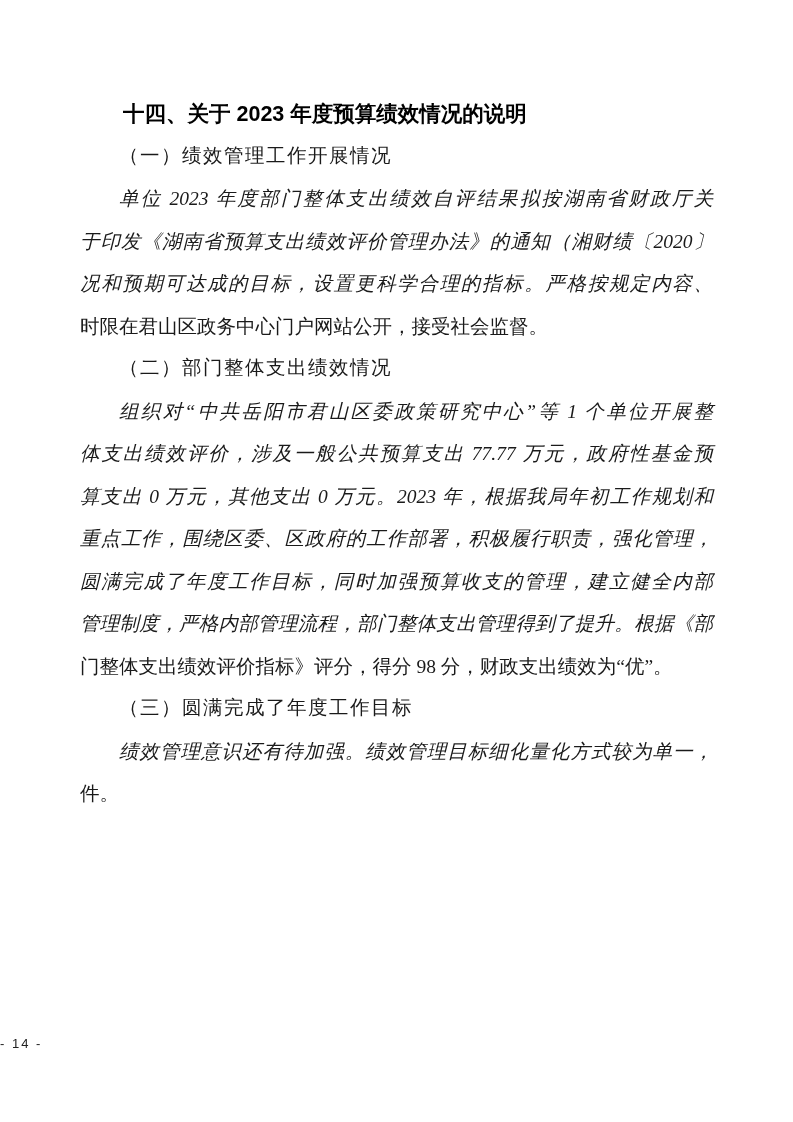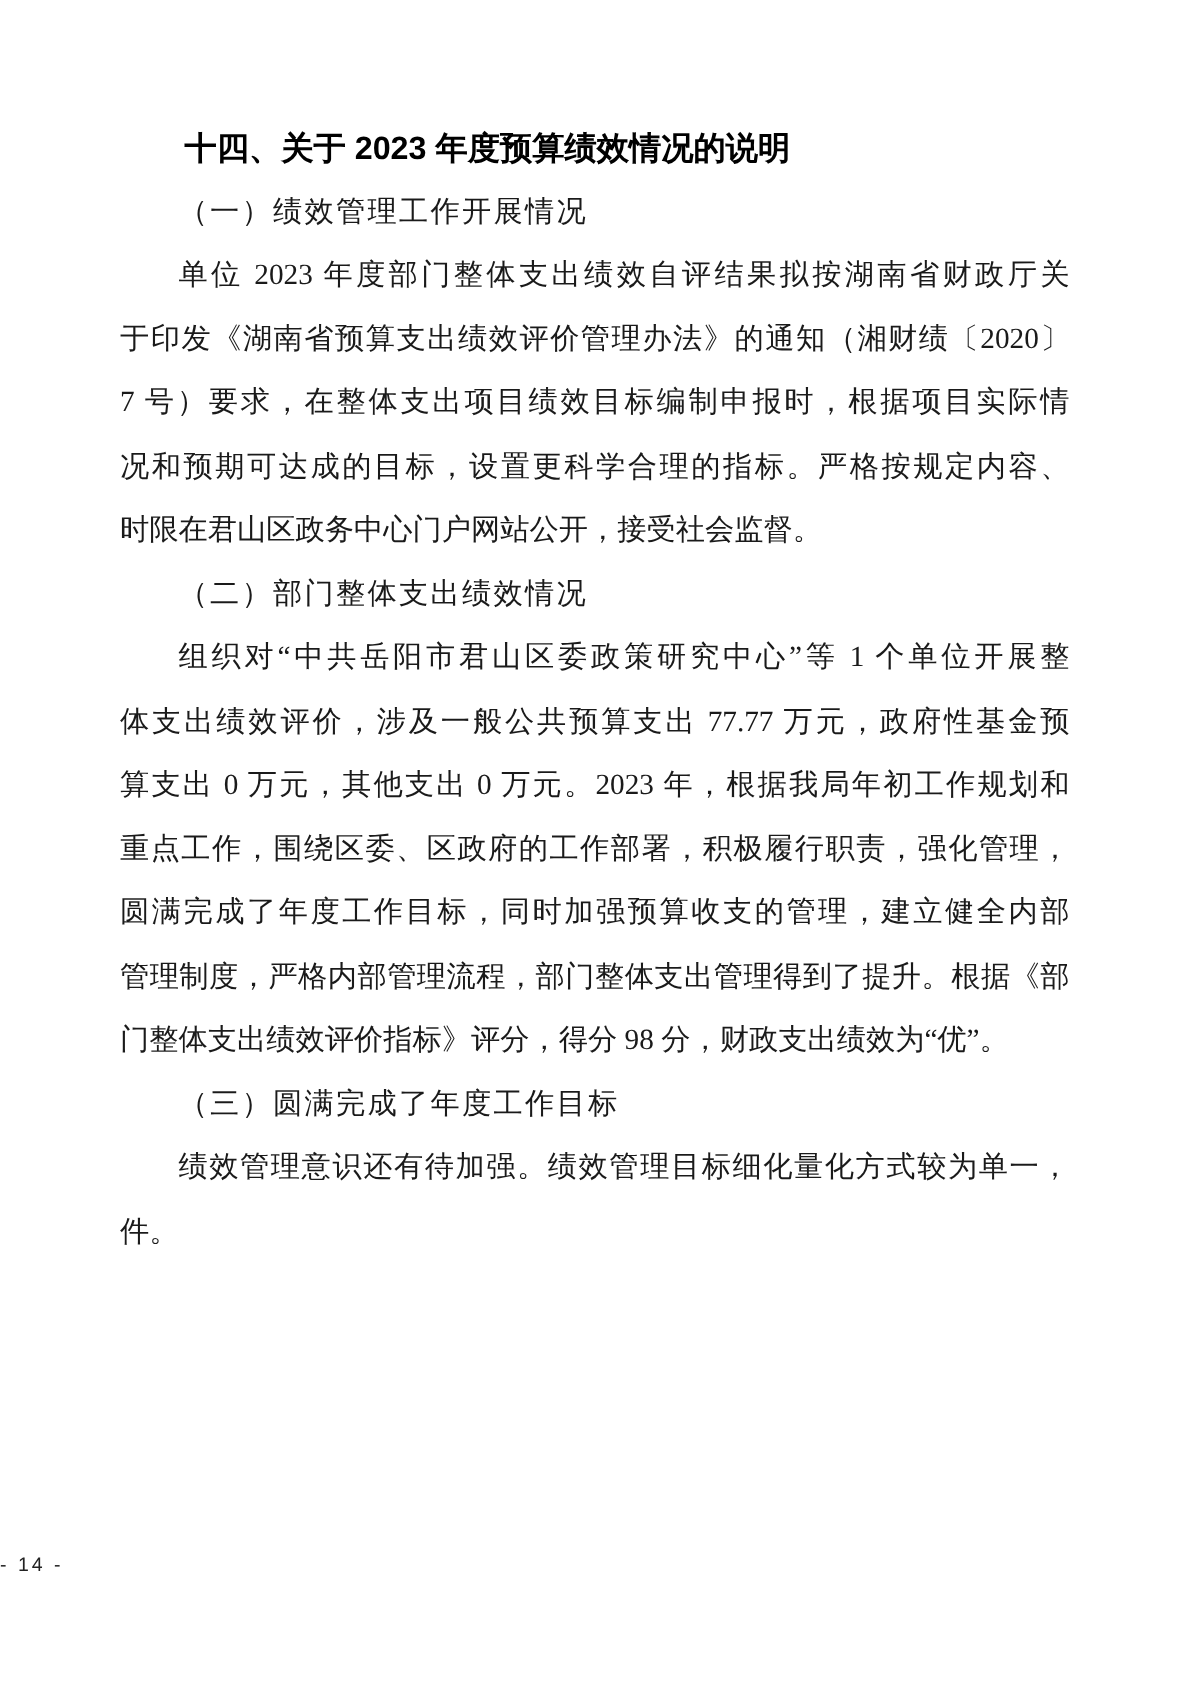--- a/index.html
+++ b/index.html
@@ -13,36 +13,37 @@
     height: 1122px;
     margin: 0 auto;
     background: #ffffff;
     color: #1a1a1a;
     font-family: "Liberation Serif", "DejaVu Serif", serif;
     overflow: hidden;
   }
   .content {
     position: absolute;
     left: 80px;
-    top: 78px;
+    top: 93px;
     width: 633px;
   }
   .doc-line {
     height: 42.5px;
     line-height: 42.5px;
     font-size: 19.5px;
     white-space: normal;
     overflow: visible;
   }
   .doc-line.indent {
     text-indent: 2em;
   }
   .doc-line.justify {
     text-align: justify;
     text-align-last: justify;
+    font-style: italic;
   }
   .doc-line.title {
     font-family: "Liberation Sans", "DejaVu Sans", sans-serif;
     font-weight: 700;
     font-size: 21.5px;
     color: #000000;
   }
   .doc-line.heading {
     letter-spacing: 1.5px;
     font-family: Liberation Mono, monospace;
@@ -63,21 +64,20 @@
 </style>
 </head>
 <body>
 
 <div class="page">
   <div class="content">
       <div class="doc-line title indent">十四、关于 2023 年度预算绩效情况的说明</div>
       <div class="doc-line heading indent">（一）绩效管理工作开展情况</div>
       <div class="doc-line paragraph indent justify">单位 2023 年度部门整体支出绩效自评结果拟按湖南省财政厅关</div>
       <div class="doc-line paragraph justify">于印发《湖南省预算支出绩效评价管理办法》的通知（湘财绩〔2020〕</div>
-      <div class="doc-line paragraph justify">7 号）要求，在整体支出项目绩效目标编制申报时，根据项目实际情</div>
       <div class="doc-line paragraph justify">况和预期可达成的目标，设置更科学合理的指标。严格按规定内容、</div>
       <div class="doc-line paragraph">时限在君山区政务中心门户网站公开，接受社会监督。</div>
       <div class="doc-line heading indent">（二）部门整体支出绩效情况</div>
       <div class="doc-line paragraph indent justify">组织对“中共岳阳市君山区委政策研究中心”等 1 个单位开展整</div>
       <div class="doc-line paragraph justify">体支出绩效评价，涉及一般公共预算支出 77.77 万元，政府性基金预</div>
       <div class="doc-line paragraph justify">算支出 0 万元，其他支出 0 万元。2023 年，根据我局年初工作规划和</div>
       <div class="doc-line paragraph justify">重点工作，围绕区委、区政府的工作部署，积极履行职责，强化管理，</div>
       <div class="doc-line paragraph justify">圆满完成了年度工作目标，同时加强预算收支的管理，建立健全内部</div>
       <div class="doc-line paragraph justify">管理制度，严格内部管理流程，部门整体支出管理得到了提升。根据《部</div>
       <div class="doc-line paragraph">门整体支出绩效评价指标》评分，得分 98 分，财政支出绩效为“优”。</div>

